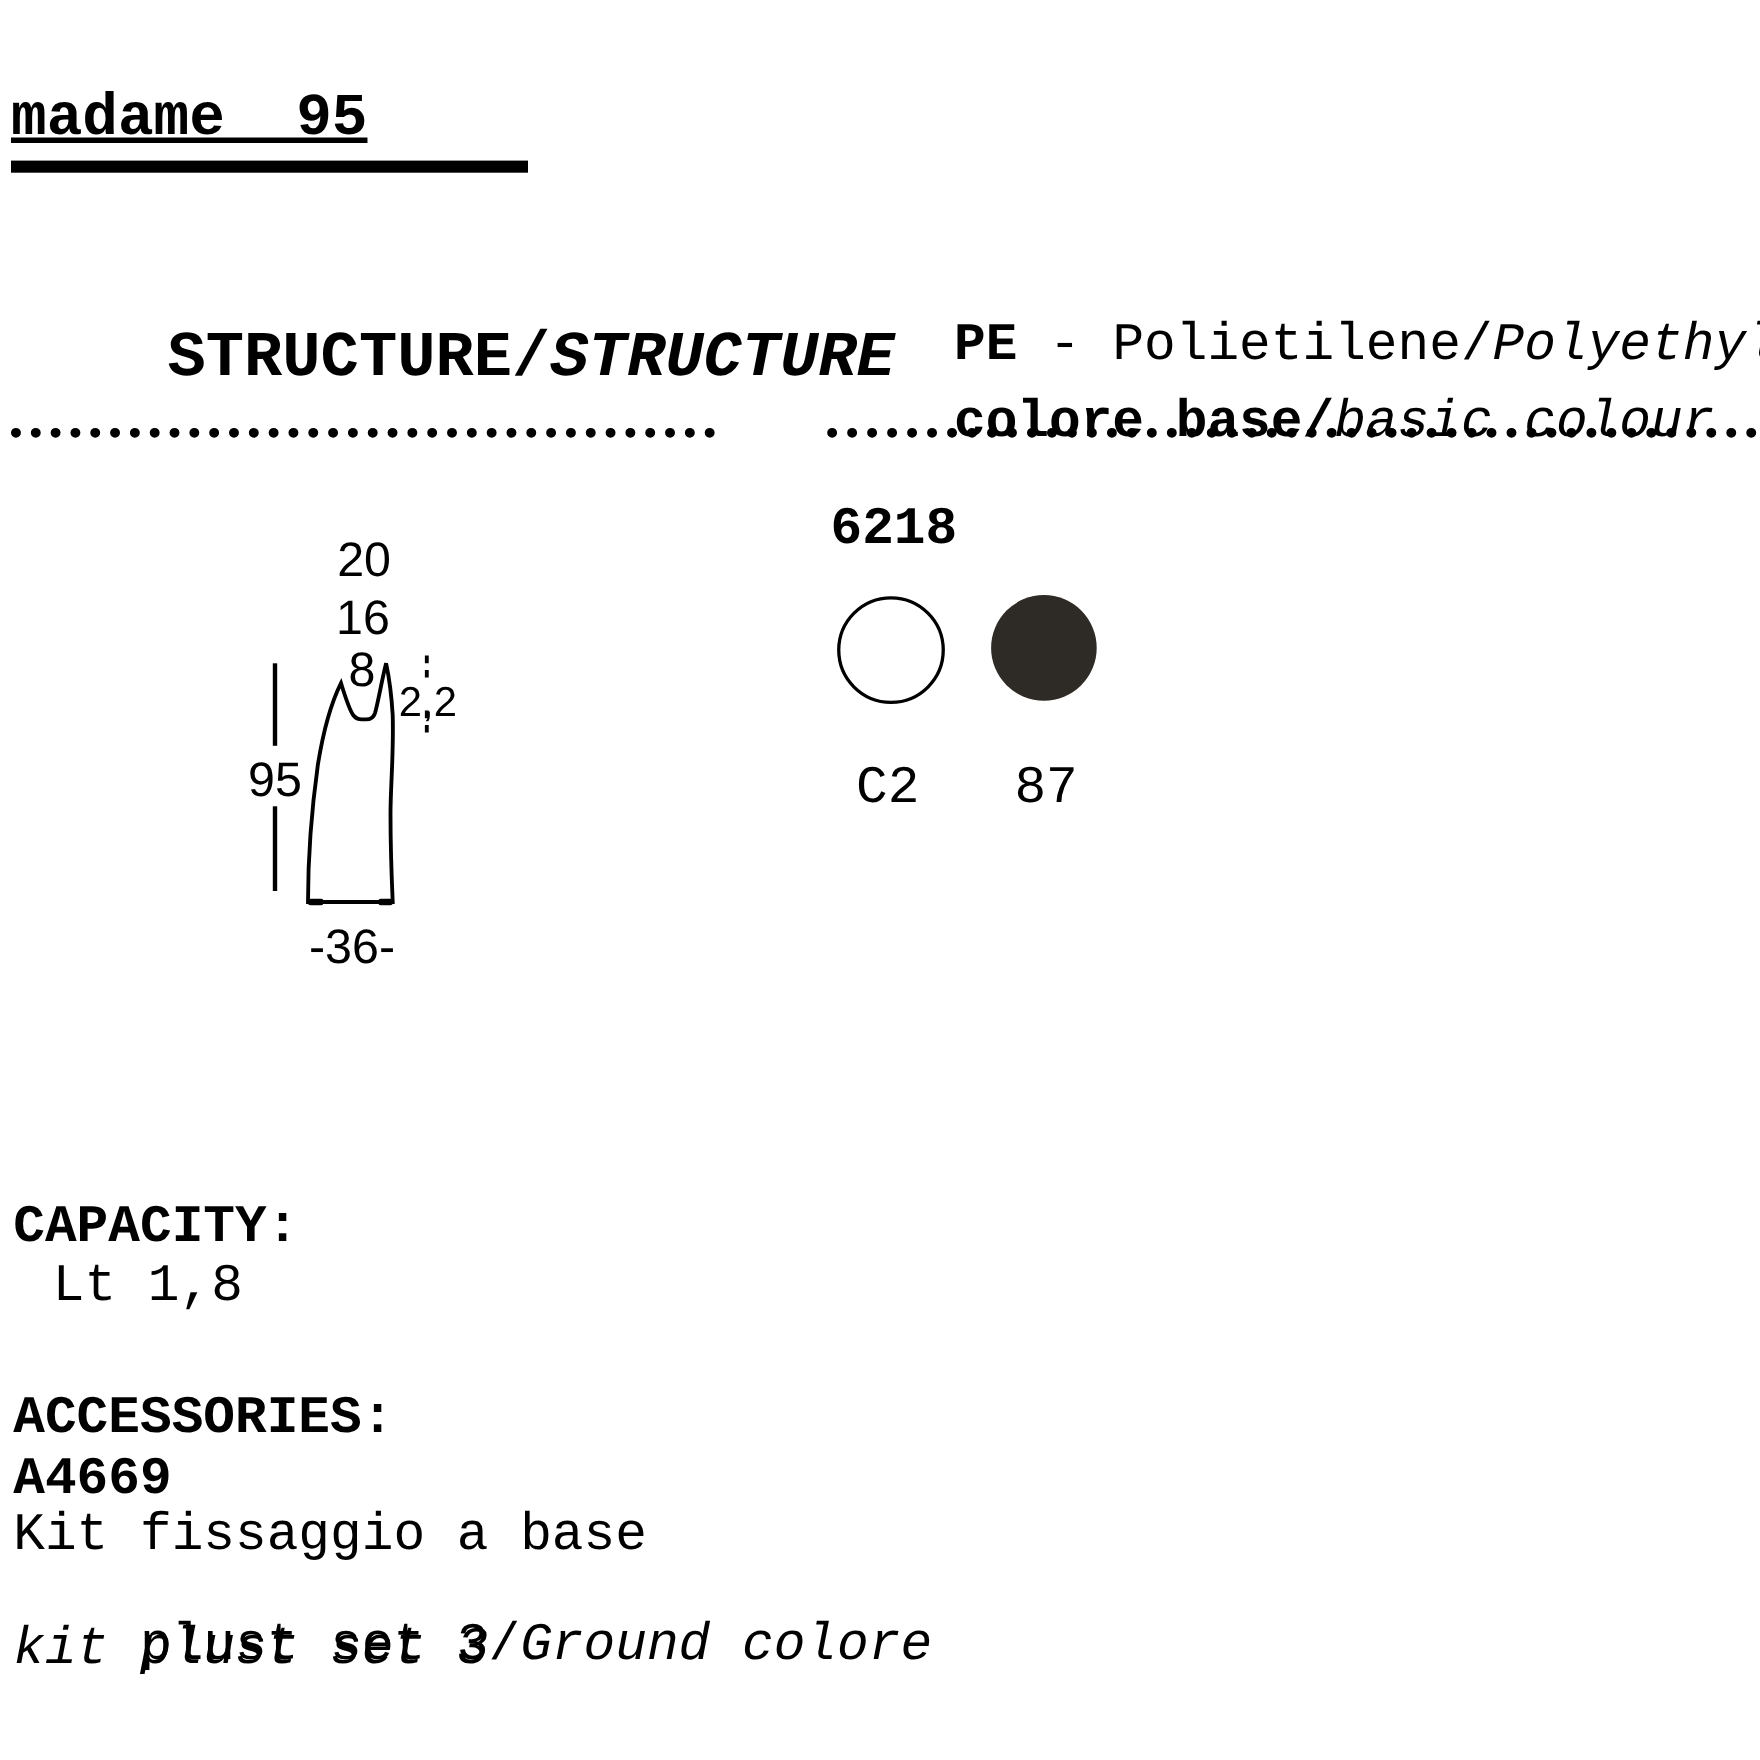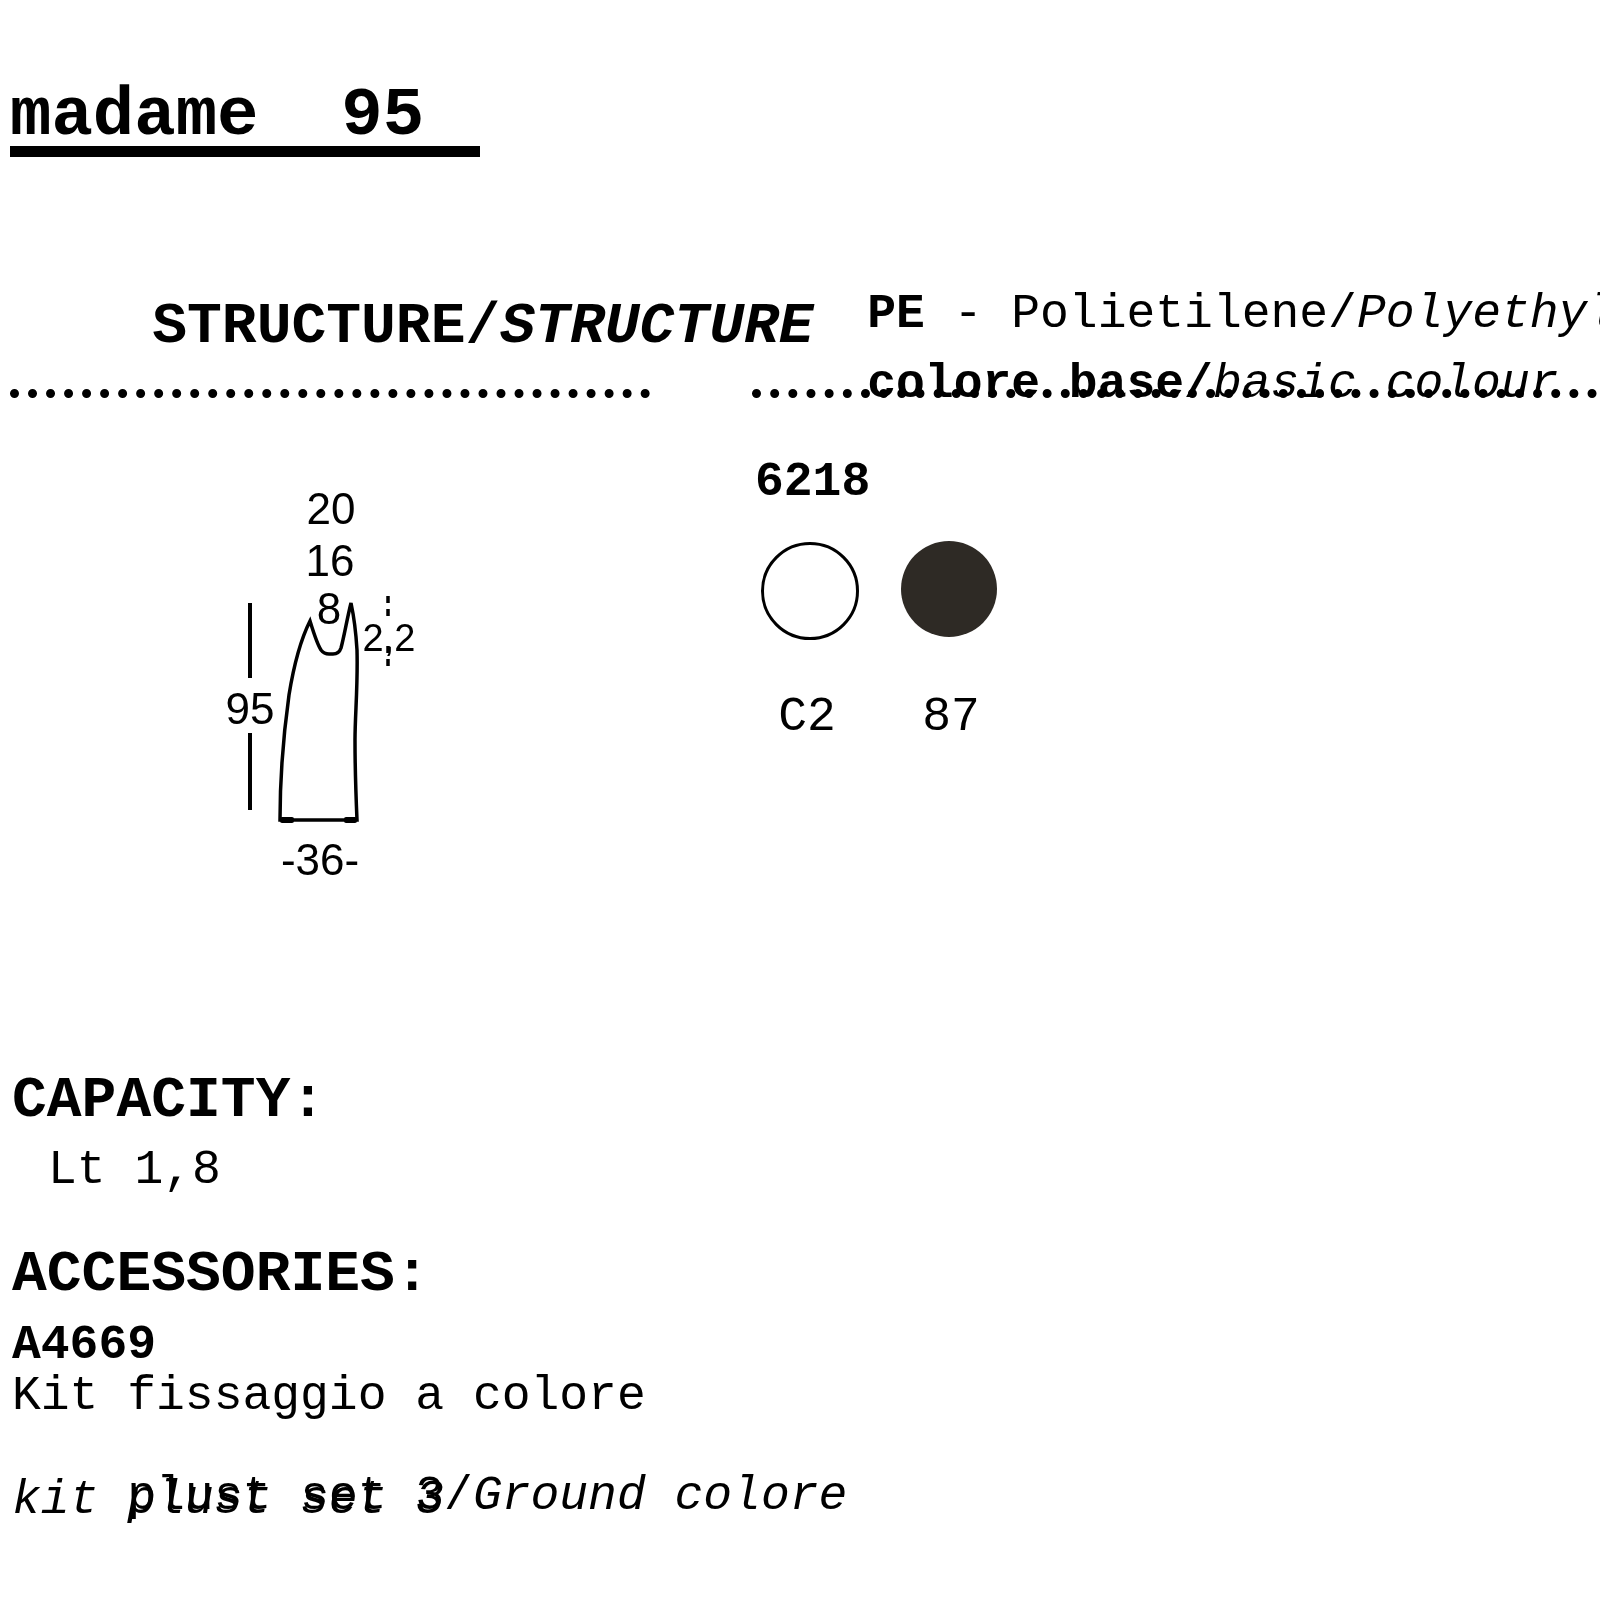--- a/index.html
+++ b/index.html
@@ -9,29 +9,29 @@
     width: 1600px;
     height: 1600px;
     background: #ffffff;
     font-family: "Liberation Mono", monospace;
     color: #000000;
     overflow: hidden;
   }
   .abs { position: absolute; white-space: pre; line-height: 1.0; }
   .b { font-weight: bold; }
   .i { font-style: italic; }
-  .title { font-size: 69px; font-weight: bold; letter-spacing: 0; }
+  .title { font-size: 54px; font-weight: bold; letter-spacing: 0; text-decoration: underline; }
   .rule {
     position: absolute;
     background: #000000;
   }
   .h-left  { font-size: 58px; }
   .h-right { font-size: 48px; }
   .body-txt { font-size: 48px; }
-  .h-cap { font-size: 58px; font-weight: bold; }
+  .h-cap { font-size: 48px; font-weight: bold; margin-top: 20px; }
   .dotline {
     position: absolute;
     height: 12px;
     border-top: 9px dotted #000000;
   }
   .swatch {
     position: absolute;
     border-radius: 50%;
   }
   .swatch-label {
@@ -106,19 +106,19 @@
   <div class="swatch" style="left: 761px; top: 542px; width: 98px; height: 98px; border: 3px solid rgb(0, 0, 0); background-color: rgb(255, 255, 255);"></div>
   <div class="swatch" style="left: 901px; top: 541px; width: 96px; height: 96px; background-color: rgb(46, 42, 37);"></div>
   <div class="swatch-label" style="left:747px; top:658px;">C2</div>
   <div class="swatch-label" style="left:891px; top:658px;">87</div>
 
   <div class="abs h-cap" style="left:12px; top:1072px;">CAPACITY:</div>
   <div class="abs body-txt" style="left:12px; top:1146px;margin-left:36px;">Lt 1,8</div>
 
   <div class="abs h-cap" style="left:12px; top:1246px;">ACCESSORIES:</div>
   <div class="abs body-txt b" style="left:12px; top:1321px;">A4669</div>
-  <div class="abs body-txt" style="left:12px; top:1372px;">Kit fissaggio a colore</div>
+  <div class="abs body-txt" style="left:12px; top:1372px;">Kit fissaggio a base</div>
   <div class="abs body-txt" style="left:12px; top:1424px;">
     <span>plust set 3/</span><span class="i">Ground colore</span>
   </div>
   <div class="abs body-txt i" style="left:12px; top:1476px;">kit plust set 3</div>
 
 </div>
 
 </body></html>

